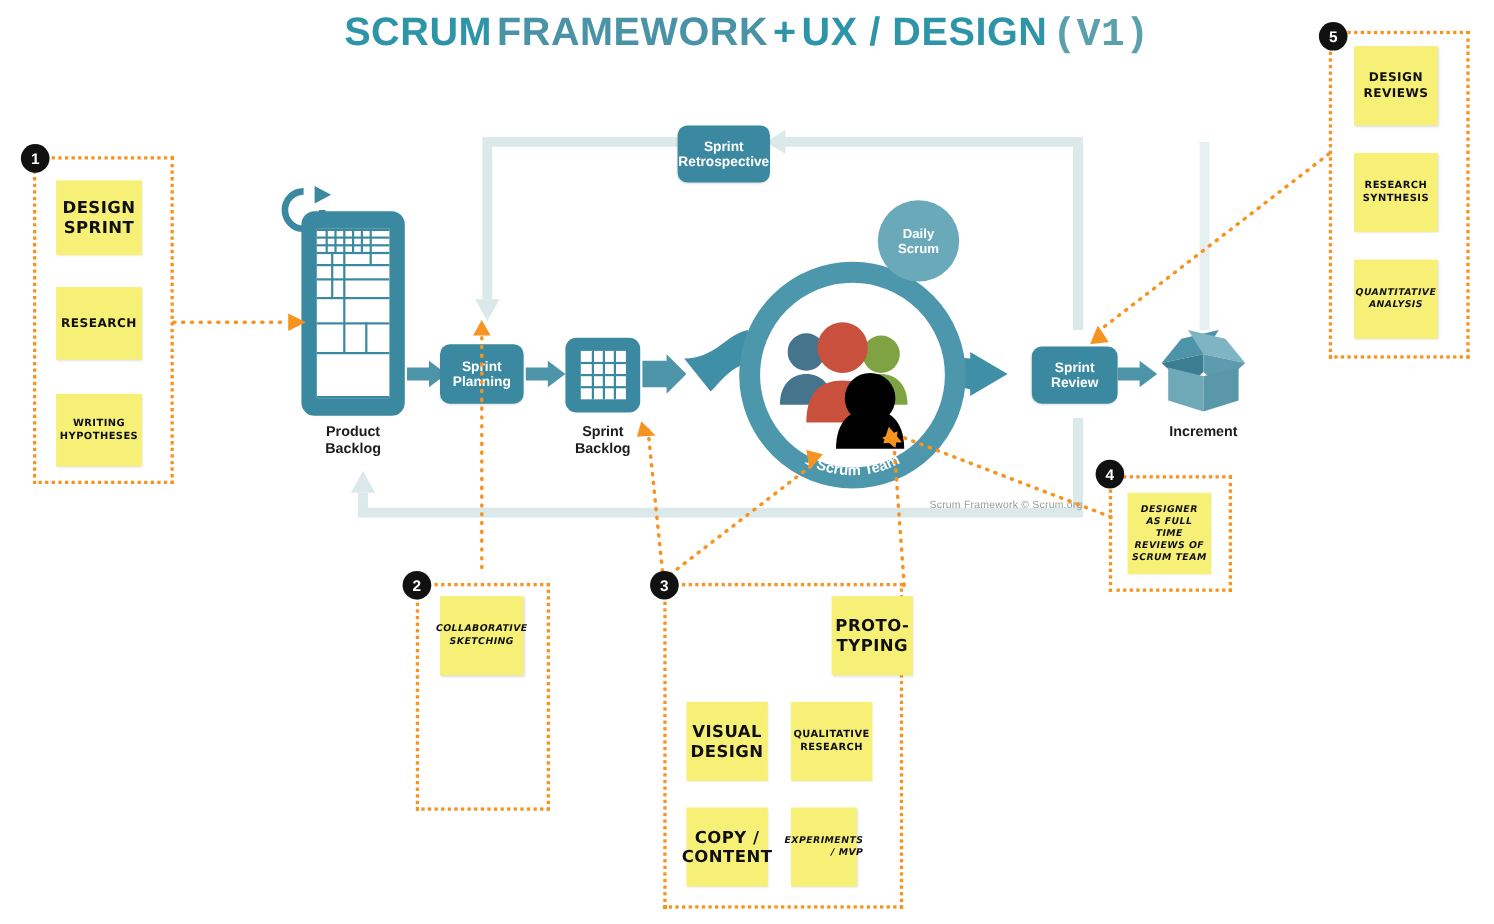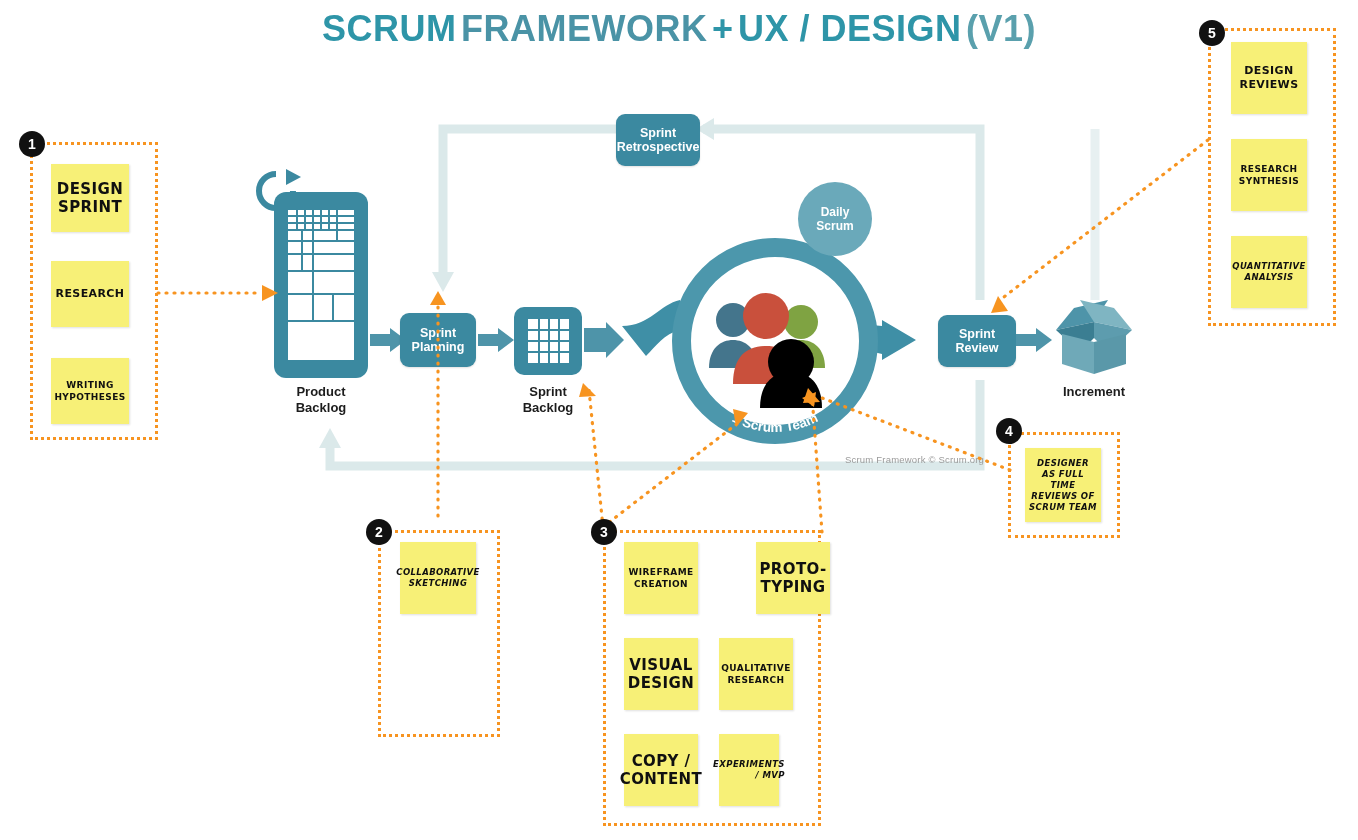--- a/index.html
+++ b/index.html
@@ -7,21 +7,21 @@
        font-family:"Liberation Sans", sans-serif;}
   #stage{position:absolute;left:0;top:0;width:1358px;height:840px;}
   .abs{position:absolute;}
 
   
   #title{left:0;top:8px;width:1358px;text-align:center;}
   #title .t{font-size:36px;font-weight:bold;letter-spacing:.5px;}
   .t-bold{color:#2e95a8;font-weight:bold;}
   .t-light{color:#4a93a6;font-weight:400;}
   .t-plus{color:#2e95a8;font-weight:bold;}
-  .t-v{color:#5aa0ad;font-weight:400;}
+  .t-v{color:#5aa0ad;font-weight:400;font-family:Liberation Mono, monospace;}
 
   
   .sbox{background:#3b89a0;border-radius:9px;color:#fff;font-weight:bold;
         font-size:12.5px;line-height:14px;text-align:center;
         display:flex;align-items:center;justify-content:center;
         box-shadow:0 1px 2px rgba(0,0,0,.12);}
   .caption{font-size:13px;font-weight:bold;color:#1c1c1c;text-align:center;
            line-height:16px;}
   .gline{position:absolute;background:#3b89a0;}
 
@@ -267,26 +267,20 @@
   <div class="abs note sm" style="left:400px;top:542px;width:76px;height:72px;">
     <div>
       <div>COLLABORATIVE</div>
       <div>SKETCHING</div>
     </div>
   </div>
 
   <div class="abs frame" style="left:603px;top:530px;width:218px;height:296px;"></div>
   <div class="abs badge" style="left:591px;top:519px;">3</div>
 
-  <div class="abs note xs" style="left:624px;top:542px;width:74px;height:72px;">
-    <div>
-      <div>WIREFRAME</div>
-      <div>CREATION</div>
-    </div>
-  </div>
   <div class="abs note lg" style="left:719px;top:542px;width:74px;height:72px;margin-left:37px;">
     <div>
       <div>PROTO-</div>
       <div>TYPING</div>
     </div>
   </div>
   <div class="abs note lg" style="left:624px;top:638px;width:74px;height:72px;">
     <div>
       <div>VISUAL</div>
       <div>DESIGN</div>

